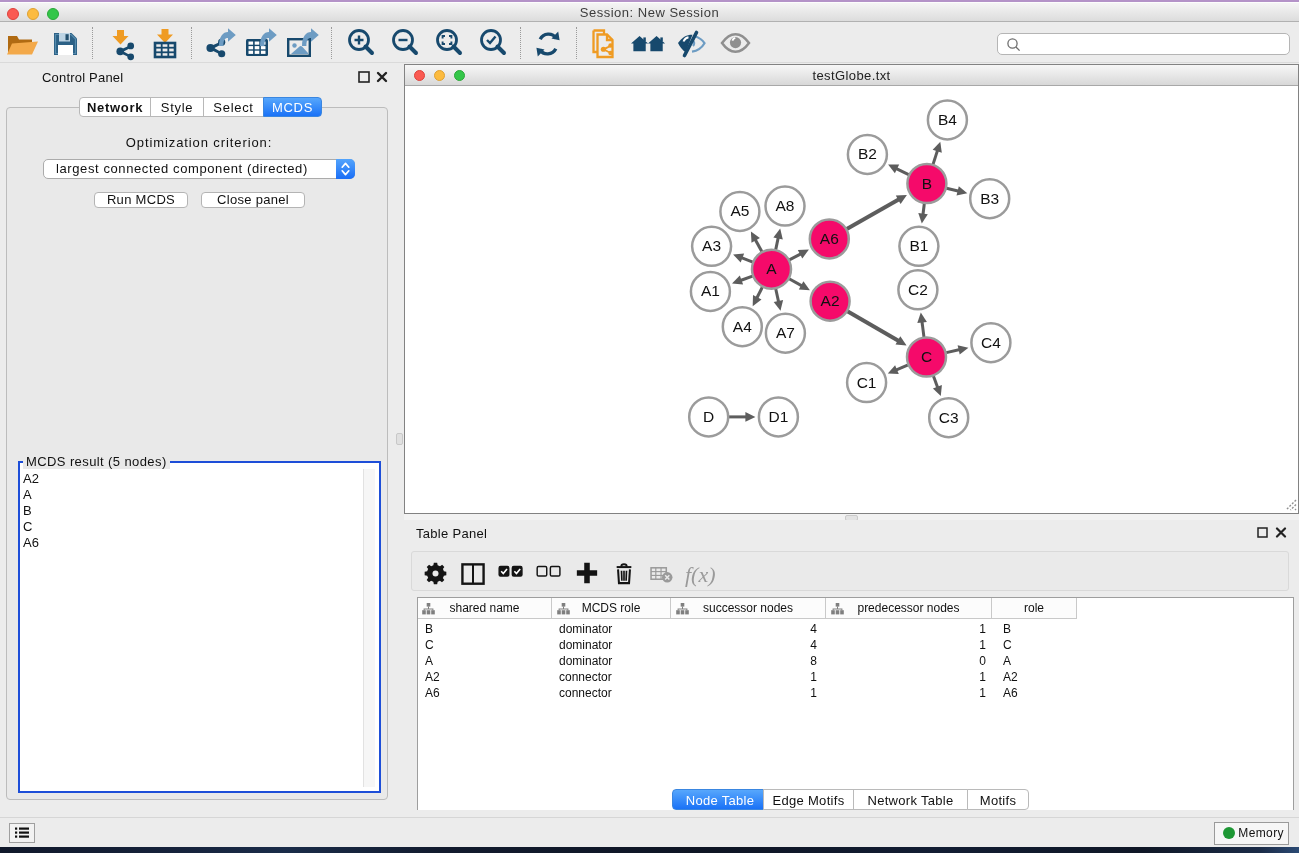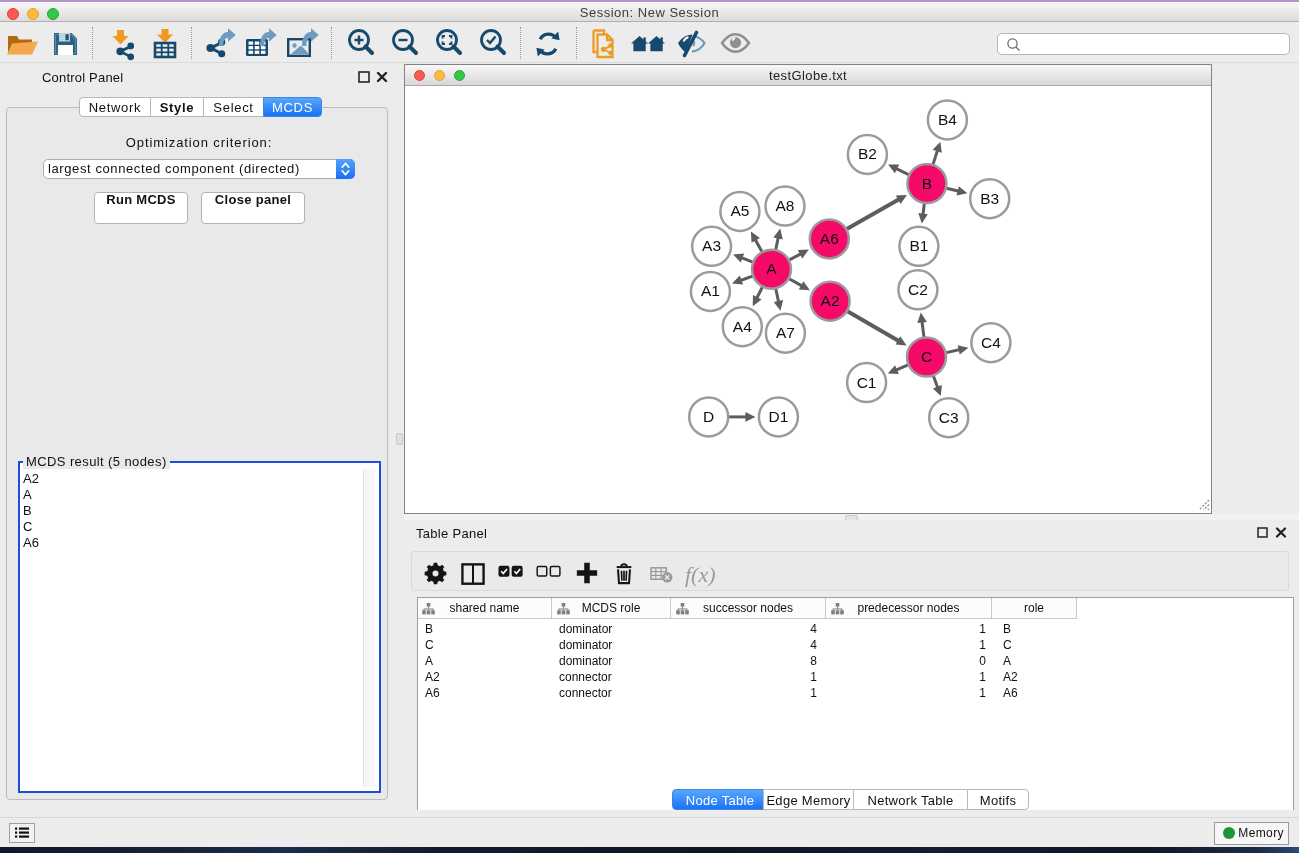--- a/index.html
+++ b/index.html
@@ -18,30 +18,30 @@
 #searchbox { position:absolute; left:997px; top:10px; width:293px; height:22px; background:#fff; border:1px solid #b5b5b5; border-radius:5px; }
 
 #cpanel { left:0; top:63px; width:398px; height:747px; background:#ececec; }
 #cpanel .hdr { position:absolute; left:12px; top:7px; font-size:13px; letter-spacing:0.2px; color:#111;margin-left:30px; }
 .winbtns { position:absolute; }
 
 .tab { position:absolute; height:20px; font-size:13px; letter-spacing:0.7px; line-height:20px; text-align:center; background:#fff; border:1px solid #b8b8b8; color:#111; }
 .tab.sel { background:linear-gradient(#57a7fc,#1a72f7); color:#fff; border-color:#3a86e0; }
 #cpbox { position:absolute; left:6px; top:44px; width:382px; height:693px; background:#e9e9e9; border:1px solid #bcbcbc; border-radius:4px; }
 #optlabel { position:absolute; left:0; top:72px; width:398px; text-align:center; font-size:13px; letter-spacing:0.9px; color:#111; }
-#dropdown { position:absolute; left:43px; top:96px; width:312px; height:20px; background:#fff; border:1px solid #ababab; border-radius:5px; font-size:13px; letter-spacing:0.6px; line-height:18px; padding-left:4px; color:#111; }
+#dropdown { position:absolute; left:43px; top:96px; width:312px; height:20px; background:#fff; border:1px solid #ababab; border-radius:5px; font-size:13px; letter-spacing:0.6px; line-height:18px; padding-left:12px; color:#111; }
 #dropstep { position:absolute; right:-1px; top:-1px; width:19px; height:20px; background:linear-gradient(#53a4fc,#1a6ef6); border-radius:0 5px 5px 0; }
-.btn { position:absolute; height:32px; background:#fff; border:1px solid #b4b4b4; border-radius:4px; font-size:13px; letter-spacing:0.3px; text-align:center; line-height:14px; color:#111;font-weight:bold; }
+.btn { position:absolute; height:16px; background:#fff; border:1px solid #b4b4b4; border-radius:4px; font-size:13px; letter-spacing:0.3px; text-align:center; line-height:14px; color:#111; }
 
 #mcdsbox { position:absolute; left:18px; top:398px; width:363px; height:332px; border:2px solid #1d4ed8; background:#fff; }
 #mcdslegend { position:absolute; left:3px; top:-9px; background:#e9e9e9; padding:0 3px; font-size:13px; letter-spacing:0.4px; color:#111; }
 #mcdslist { position:absolute; left:3px; top:8px; font-size:13px; color:#111; line-height:16px; }
 #mcdsscroll { position:absolute; right:4px; top:6px; width:12px; height:318px; background:#f6f6f6; border-left:1px solid #e2e2e2; }
 
-#netwin { left:404px; top:64px; width:808px; height:450px; background:#fff; border:1px solid #828282; }
+#netwin { left:404px; top:64px; width:895px; height:450px; background:#fff; border:1px solid #828282; }
 #nettitle { position:absolute; left:0; top:0; width:100%; height:21px; background:linear-gradient(#f7f7f7,#d8d8d8); border-bottom:1px solid #a8a8a8; }
 #nettitle .title { width:100%; text-align:center; font-size:13px; letter-spacing:0.4px; color:#222; line-height:21px; }
 
 #hsplit { left:404px; top:514px; width:895px; height:6px; background:#f2f2f2; }
 #vsplit { left:393px; top:63px; width:11px; height:747px; background:#ececec; }
 
 #tpanel { left:404px; top:520px; width:895px; height:290px; background:#ececec; }
 #tpanel .hdr { position:absolute; left:12px; top:6px; font-size:13px; letter-spacing:0.3px; color:#111; }
 #ttoolbox { position:absolute; left:7px; top:31px; width:878px; height:40px; border:1px solid #d9d9d9; border-radius:3px; background:#eaeaea; }
 #ttable { position:absolute; left:13px; top:77px; width:877px; height:233px; background:#fff; border:1px solid #9e9e9e; }
@@ -211,22 +211,22 @@
   </div>
 </div>
 
 <div class="abs" id="cpanel">
   <div class="hdr">Control Panel</div>
   <svg class="winbtns" style="left:358px; top:8px" width="32" height="13" viewBox="0 0 32 13">
     <rect x="1" y="1" width="10" height="10" fill="none" stroke="#222" stroke-width="1.6"></rect>
     <path d="M20 2 L28 10 M28 2 L20 10" stroke="#222" stroke-width="2.4" stroke-linecap="round"></path>
   </svg>
   <div id="cpbox"></div>
-  <div class="tab" style="left:79px; top:34px; width:72px; border-radius:4px 0 0 4px;">Network</div>
-  <div class="tab" style="left:150px; top:34px; width:54px;font-weight:bold;">Style</div>
+  <div class="tab" style="left:79px; top:34px; width:72px; border-radius:4px 0 0 4px;font-weight:bold;">Network</div>
+  <div class="tab" style="left:150px; top:34px; width:54px;">Style</div>
   <div class="tab" style="left:203px; top:34px; width:61px;">Select</div>
   <div class="tab sel" style="left:263px; top:34px; width:59px; border-radius:0 4px 4px 0;">MCDS</div>
   <div id="optlabel">Optimization criterion:</div>
   <div id="dropdown">largest connected component (directed)
     <div id="dropstep">
       <svg width="19" height="20" viewBox="0 0 19 20">
           <path d="M6.2 8.2 L9.5 4.4 L12.8 8.2" fill="none" stroke="#fff" stroke-width="1.7" stroke-linecap="round" stroke-linejoin="round"></path>
           <path d="M6.2 11.8 L9.5 15.6 L12.8 11.8" fill="none" stroke="#fff" stroke-width="1.7" stroke-linecap="round" stroke-linejoin="round"></path>
         </svg>
     </div>
@@ -456,21 +456,21 @@
 <div class="trow" style="left:253px;top:71px;width:146px;text-align:right;">1</div>
 <div class="trow" style="left:408px;top:71px;width:160px;text-align:right;">1</div>
 <div class="trow" style="left:585px;top:71px;">A2</div>
 <div class="trow" style="left:7px;top:87px;">A6</div>
 <div class="trow" style="left:141px;top:87px;">connector</div>
 <div class="trow" style="left:253px;top:87px;width:146px;text-align:right;">1</div>
 <div class="trow" style="left:408px;top:87px;width:160px;text-align:right;">1</div>
 <div class="trow" style="left:585px;top:87px;">A6</div>
   </div>
   <div class="btab sel" style="left:268px; width:96px; border-radius:4px 0 0 4px;text-align:center;">Node Table</div>
-  <div class="btab" style="left:359px; width:91px;">Edge Memory</div>
+  <div class="btab" style="left:359px; width:91px;">Edge Motifs</div>
   <div class="btab" style="left:449px; width:115px;">Network Table</div>
   <div class="btab" style="left:563px; width:62px; border-radius:0 4px 4px 0;">Motifs</div>
 </div>
 
 <div class="abs" id="statusbar">
   <div class="inner">
     <div id="listbtn">
       <svg width="24" height="18" viewBox="0 0 24 18">
           <g fill="#111">
             <rect x="5" y="3.5" width="2.2" height="2.2"></rect>

